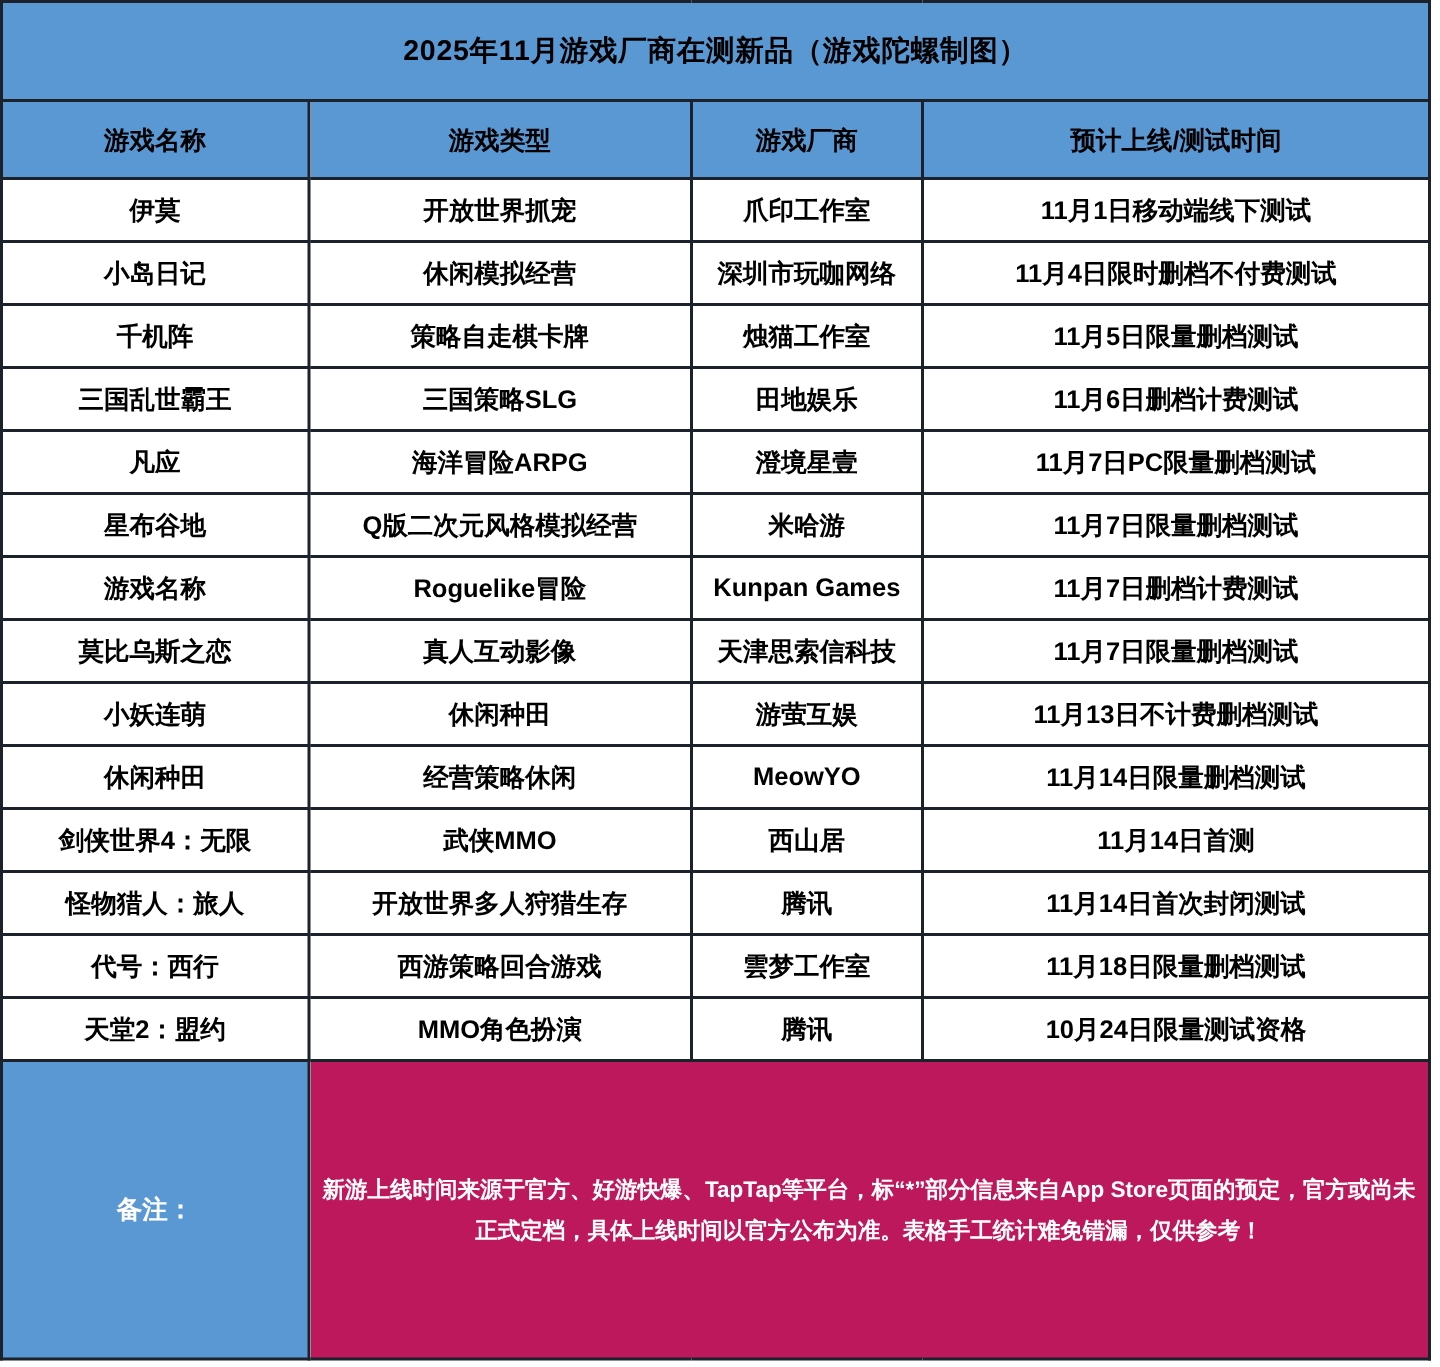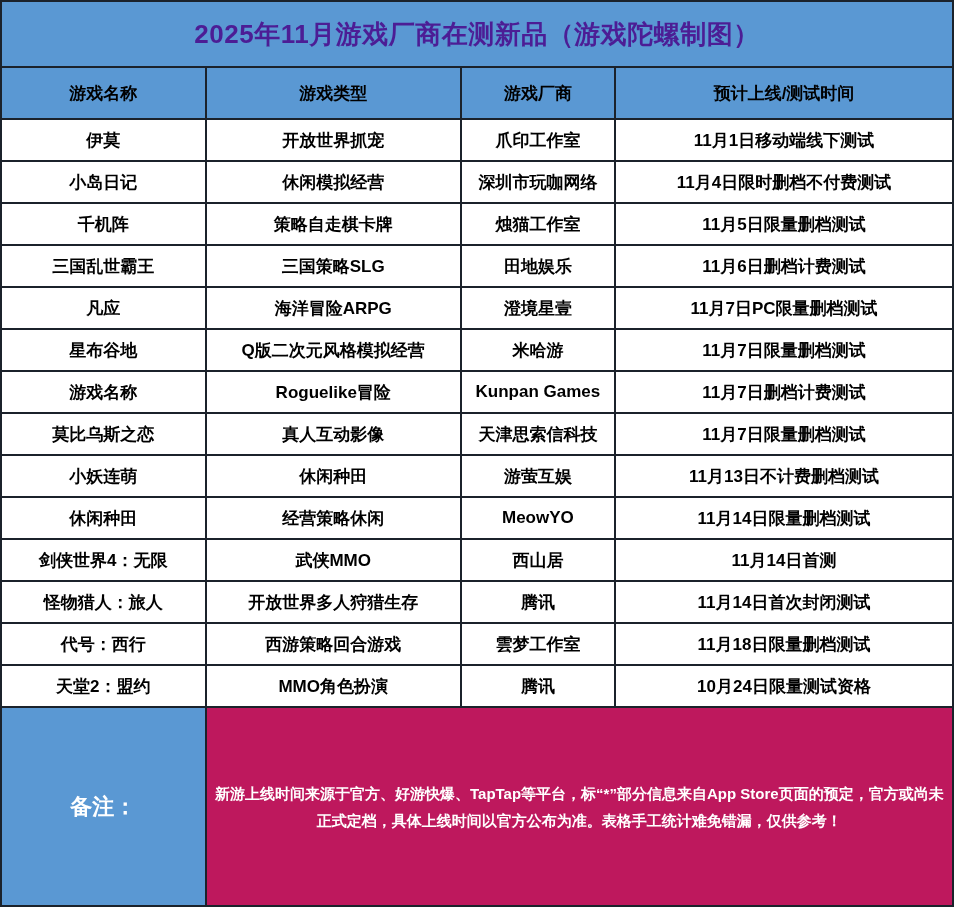--- a/index.html
+++ b/index.html
@@ -27,22 +27,22 @@
   }
   table.sched td {
     border: 2px solid #1b222b;
     text-align: center;
     vertical-align: middle;
     padding: 2px 6px;
     overflow: hidden;
   }
   td.title-cell {
     background: #5a98d3;
-    color: #4c1d95;
-    font-size: 26px;
+    color: #000000;
+    font-size: 19px;
     font-weight: 700;
     letter-spacing: 0.5px;
   }
   td.head-cell {
     background: #5a98d3;
     color: #000000;
     font-size: 17px;
     font-weight: 700;
   }
   td.data-cell {
@@ -50,21 +50,21 @@
     color: #000000;
     font-size: 17px;
     font-weight: 700;
   }
   tr.title-row { height: 66px; }
   tr.head-row  { height: 52px; }
   tr.data-row  { height: 42px; }
   td.note-label-cell {
     background: #5a98d3;
     color: #ffffff;
-    font-size: 22px;
+    font-size: 17px;
     font-weight: 700;
   }
   td.note-cell {
     background: #be185d;
     color: #ffffff;
     font-size: 15px;
     font-weight: 600;
     line-height: 1.8;
     padding: 6px 12px;
     text-align: center;

